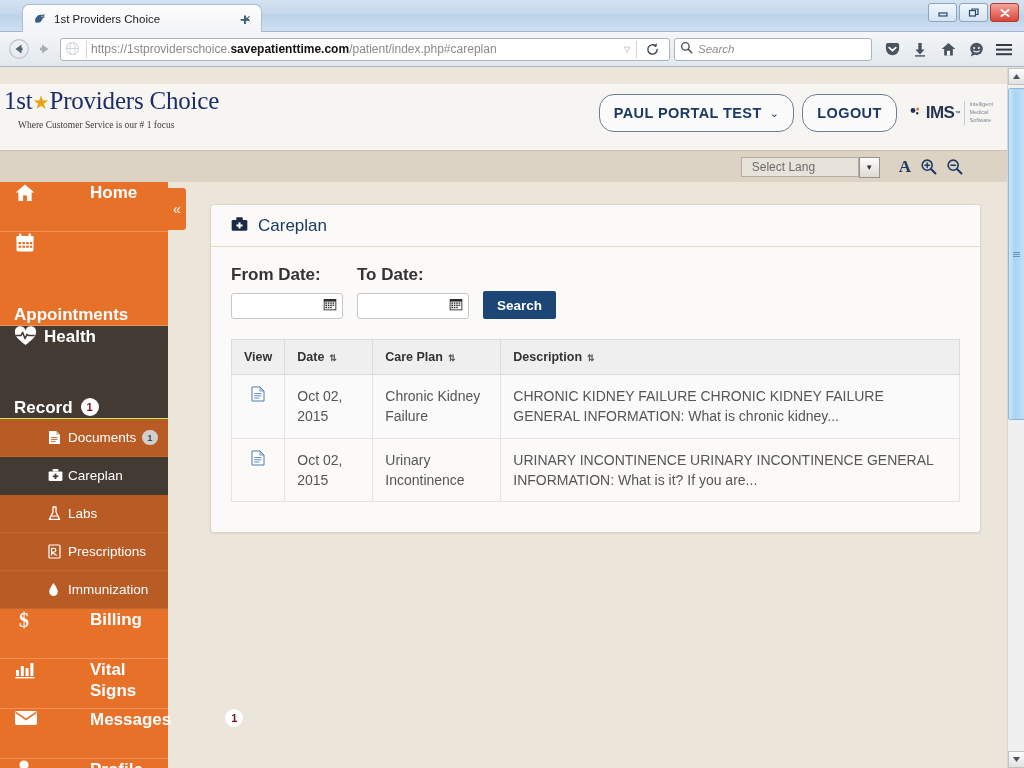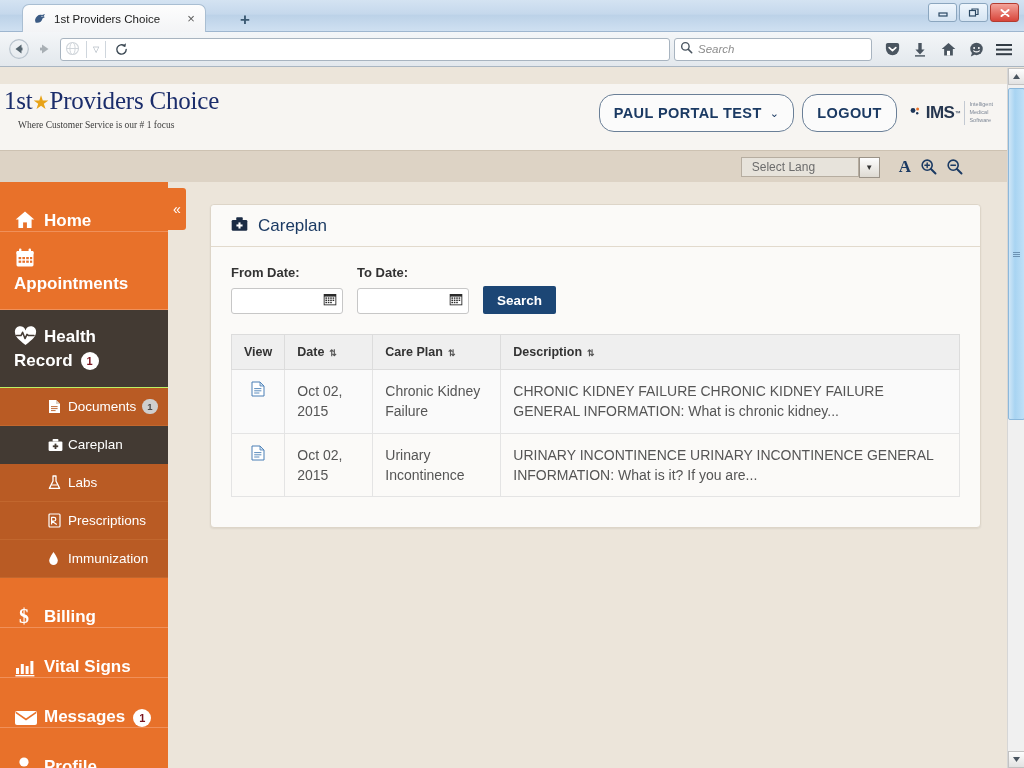--- a/index.html
+++ b/index.html
@@ -14,21 +14,21 @@
   
   .browser { width:1024px; height:768px; position:relative; }
 
   .titlebar {
     height:32px;
     background:linear-gradient(to bottom,#d4e3f2 0%,#c5d8ec 45%,#bcd2e8 50%,#cfe0f1 100%);
     border-bottom:1px solid #9eb6cf;
     position:relative;
   }
   .tab {
-    position:absolute; left:22px; top:4px; width:184px; height:28px;
+    position:absolute; left:22px; top:4px; width:240px; height:28px;
     background:linear-gradient(to bottom,#fdfdfd,#f3f4f6);
     border:1px solid #a9bed2; border-bottom:none;
     border-radius:7px 7px 0 0;
     display:flex; align-items:center; padding:0 6px 0 10px;
   }
   .tab-favicon { width:14px; height:14px; margin-right:7px; flex:none; position:relative; }
   .tab-favicon svg { display:block; }
   .tab-title {
     font-size:11.5px; color:#1b1b1b; flex:1;
     white-space:nowrap; overflow:hidden; text-overflow:ellipsis;
@@ -128,23 +128,24 @@
     background:linear-gradient(to bottom,#fdfdfd,#dedad2); border:1px solid #9b9388;
     display:flex; align-items:center; justify-content:center; font-size:8px; color:#333;
   }
   .zoom-ctrls { display:flex; align-items:center; gap:9px; margin-left:40px; }
   .zc { color:#1b3a63; display:flex; align-items:center; }
 
   
   .body-row { display:flex; height:602px; }
   .sidebar { width:168px; flex:none; background:#e8712a; position:relative; }
   .side-item {
-    display:flex; align-items:flex-end; padding:0 0 0 14px; color:#fff;
+    display:flex; align-items:flex-start; padding:0 0 0 14px; color:#fff;
     font-size:17px; font-weight:bold; min-height:50px;
     border-bottom:1px solid #f0905a;
+    gap:46px;
   }
   .side-item .si-ico { width:30px; flex:none; display:flex; align-items:center; }
   .side-item .si-label { line-height:1.25; }
   .side-item.wrap { flex-wrap:wrap; align-content:center; padding-right:8px; }
   .side-item.active-section { background:#433a33; border-bottom:1px solid #bef264; }
   .side-sub {
     display:flex; align-items:center; padding-left:48px; height:38px;
     font-size:13.5px; color:#fff; background:#b95b24; border-bottom:1px solid #c2672e;
     font-weight:normal;
   }
@@ -171,21 +172,21 @@
     height:42px; border-bottom:1px solid #e2dacd; display:flex; align-items:center;
     padding-left:20px; background:#fbfaf8; border-radius:4px 4px 0 0;
   }
   .panel-title {
     font-size:17px; color:#1b3a63; margin-left:10px; font-weight:normal;
   }
   .panel-body { padding:18px 20px 30px 20px; }
 
   .form-row { display:flex; align-items:flex-end; gap:0; margin-bottom:20px; }
   .fld { margin-right:14px; }
-  .fld-label { font-size:13px; font-weight:bold; color:#333; margin-bottom:8px; }
+  .fld-label { font-size:17px; font-weight:bold; color:#333; margin-bottom:8px; }
   .date-input {
     width:112px; height:26px; border:1px solid #c7c7c7; border-radius:3px; background:#fff;
     display:flex; align-items:center; justify-content:flex-end; padding-right:5px;
   }
   .btn-search {
     height:28px; background:#1c4675; color:#fff; font-size:13.5px; font-weight:bold;
     display:flex; align-items:center; padding:0 14px; border-radius:2px;
   }
 
   table.grid { width:100%; border-collapse:collapse; }
@@ -276,20 +277,21 @@
     </div>
     <div class="urlbar">
       <span class="url-globe">
         <svg width="15" height="15" viewBox="0 0 15 15">
           <circle cx="7.5" cy="7.5" r="6" fill="none" stroke="#9aa5b0" stroke-width="1.1"></circle>
           <ellipse cx="7.5" cy="7.5" rx="2.6" ry="6" fill="none" stroke="#9aa5b0" stroke-width="1"></ellipse>
           <path d="M1.8 7.5 H13.2" stroke="#9aa5b0" stroke-width="1"></path>
         </svg>
       </span>
       <span class="url-sep"></span>
+      <span class="url-text"><span>https://1stproviderschoice.</span><b>savepatienttime.com</b><span>/patient/index.php#careplan</span></span>
       <span class="url-caret">▽</span>
       <span class="url-sep"></span>
       <span class="nav-icon">
         <svg width="15" height="15" viewBox="0 0 16 16">
           <path d="M13 8 A5 5 0 1 1 11.3 4.2" fill="none" stroke="#3b4853" stroke-width="1.5" stroke-linecap="round"></path>
           <path d="M12.8 1.3 L12.2 5 L8.6 4.3 Z" fill="#3b4853"></path>
         </svg>
       </span>
     </div>
     <div class="searchbar">

